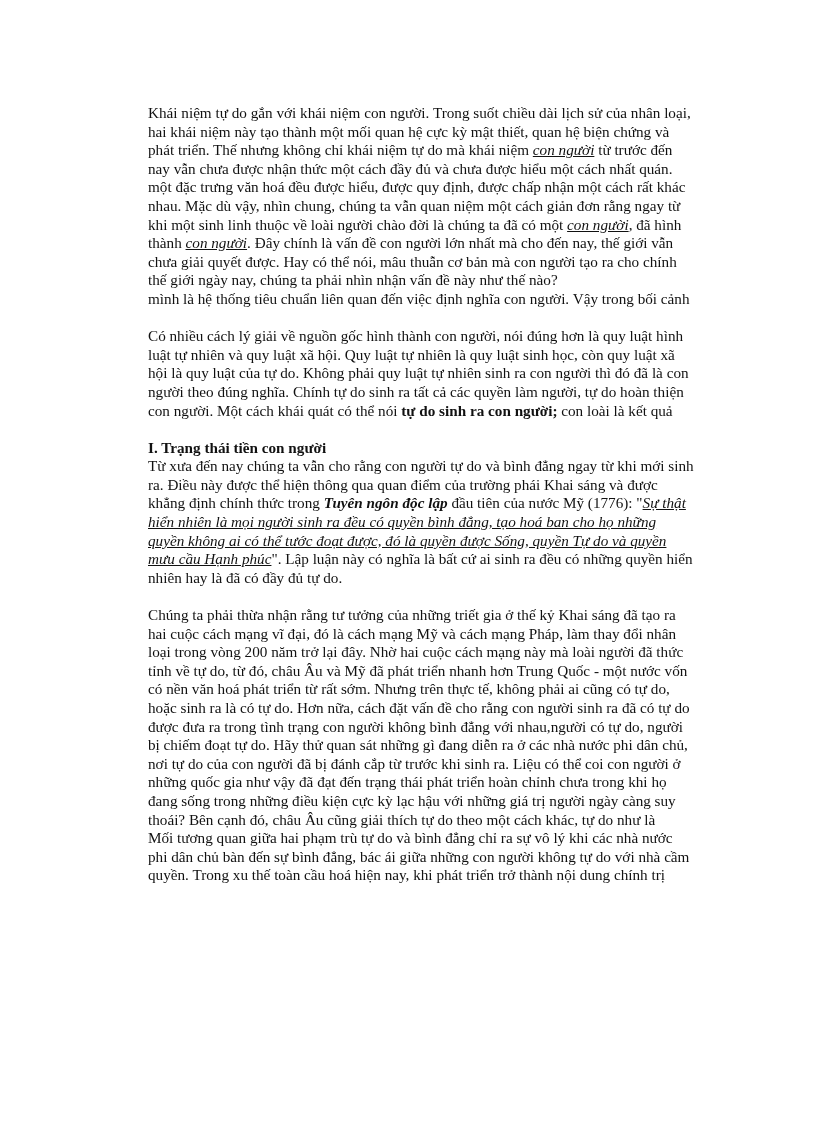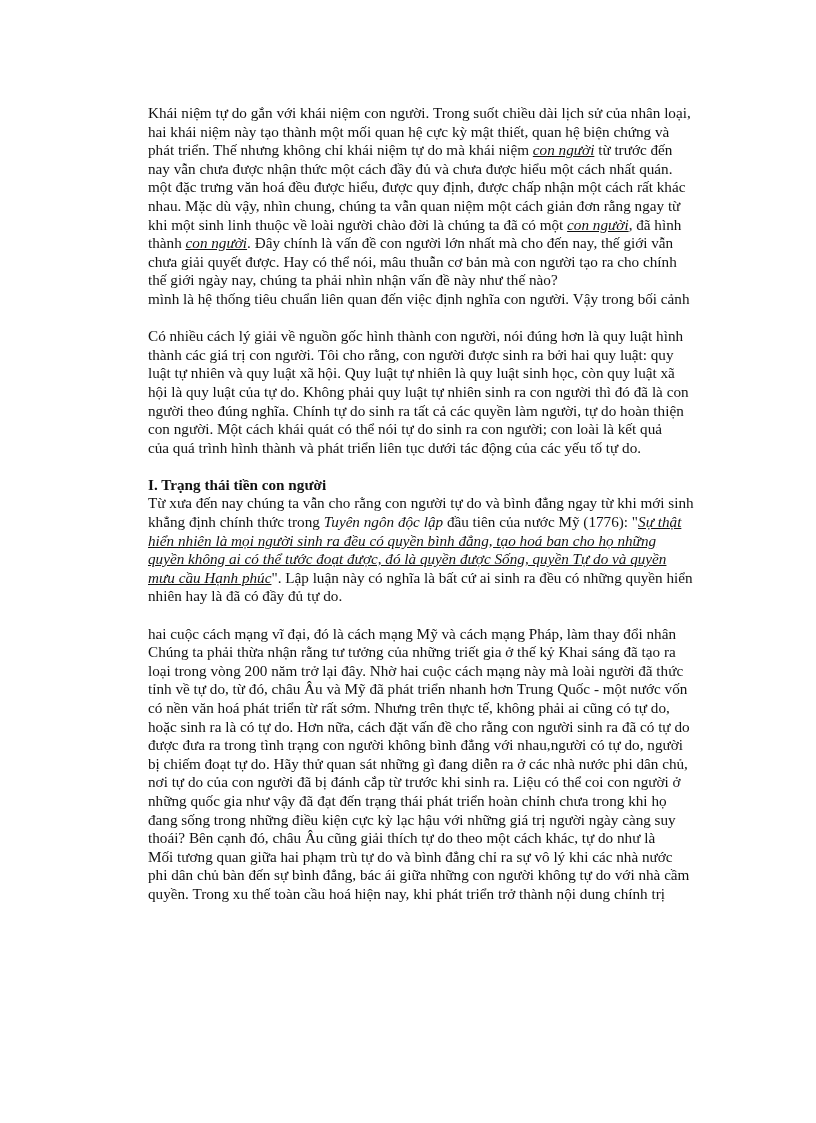--- a/index.html
+++ b/index.html
@@ -9,21 +9,21 @@
     }
     .content {
       position: absolute; left: 120px; top: 104px; width: 600px;
       font-family: "Liberation Serif", "DejaVu Serif", serif;
       font-size: 15.2px; color: #111111;
     }
     .line { height: 18.6px; line-height: 18.6px; white-space: nowrap; }
     .gap { height: 18.6px; }
     .heading { font-weight: bold; }
     i { font-style: italic; text-decoration: underline; }
-    b { font-weight: normal; text-align: right; }
+    b { font-weight: bold; text-align: right; }
   </style>
 </head>
 <body>
 
 <div class="page">
   <div class="content" id="content">
 
     <div class="paragraph">
         <div class="line"><span>Khái niệm tự do gắn với khái niệm con người. Trong suốt chiều dài lịch sử của nhân loại,</span></div>
         <div class="line"><span>hai khái niệm này tạo thành một mối quan hệ cực kỳ mật thiết, quan hệ biện chứng và</span></div>
@@ -34,43 +34,42 @@
         <div class="line"><span>khi một sinh linh thuộc về loài người chào đời là chúng ta đã có một </span><i>con người</i><span>, đã hình</span></div>
         <div class="line"><span>thành </span><i>con người</i><span>. Đây chính là vấn đề con người lớn nhất mà cho đến nay, thế giới vẫn</span></div>
         <div class="line"><span>chưa giải quyết được. Hay có thể nói, mâu thuẫn cơ bản mà con người tạo ra cho chính</span></div>
         <div class="line"><span>thế giới ngày nay, chúng ta phải nhìn nhận vấn đề này như thế nào?</span></div>
         <div class="line"><span>mình là hệ thống tiêu chuẩn liên quan đến việc định nghĩa con người. Vậy trong bối cảnh</span></div>
       </div>
     <div class="gap"></div>
 
     <div class="paragraph">
         <div class="line"><span>Có nhiều cách lý giải về nguồn gốc hình thành con người, nói đúng hơn là quy luật hình</span></div>
-        <div class="line"><span>thành các giá trị con người. Tôi cho rằng, con người được sinh ra bởi hai quy luật: quy</span></div>
         <div class="line"><span>luật tự nhiên và quy luật xã hội. Quy luật tự nhiên là quy luật sinh học, còn quy luật xã</span></div>
         <div class="line"><span>hội là quy luật của tự do. Không phải quy luật tự nhiên sinh ra con người thì đó đã là con</span></div>
         <div class="line"><span>người theo đúng nghĩa. Chính tự do sinh ra tất cả các quyền làm người, tự do hoàn thiện</span></div>
         <div class="line"><span>con người. Một cách khái quát có thể nói </span><b>tự do sinh ra con người;</b><span> con loài là kết quả</span></div>
-        <div class="line"><span>của quá trình hình thành và phát triển liên tục dưới tác động của các yếu tố tự do.</span></div>
       </div>
     <div class="gap"></div>
 
     <div class="line heading">I. Trạng thái tiền con người</div>
     <div class="paragraph">
         <div class="line"><span>Từ xưa đến nay chúng ta vẫn cho rằng con người tự do và bình đẳng ngay từ khi mới sinh</span></div>
+        <div class="line"><span>ra. Điều này được thể hiện thông qua quan điểm của trường phái Khai sáng và được</span></div>
         <div class="line"><span>khẳng định chính thức trong </span><b style="font-style: italic;">Tuyên ngôn độc lập</b><span> đầu tiên của nước Mỹ (1776): "</span><i>Sự thật</i></div>
         <div class="line"><i>hiển nhiên là mọi người sinh ra đều có quyền bình đẳng, tạo hoá ban cho họ những</i></div>
         <div class="line"><i>quyền không ai có thể tước đoạt được, đó là quyền được Sống, quyền Tự do và quyền</i></div>
         <div class="line"><i>mưu cầu Hạnh phúc</i><span>". Lập luận này có nghĩa là bất cứ ai sinh ra đều có những quyền hiển</span></div>
         <div class="line"><span>nhiên hay là đã có đầy đủ tự do.</span></div>
       </div>
     <div class="gap"></div>
 
     <div class="paragraph">
+        <div class="line"><span>Chúng ta phải thừa nhận rằng tư tưởng của những triết gia ở thế kỷ Khai sáng đã tạo ra</span></div>
         <div class="line"><span>hai cuộc cách mạng vĩ đại, đó là cách mạng Mỹ và cách mạng Pháp, làm thay đổi nhân</span></div>
-        <div class="line"><span>Chúng ta phải thừa nhận rằng tư tưởng của những triết gia ở thế kỷ Khai sáng đã tạo ra</span></div>
         <div class="line"><span>loại trong vòng 200 năm trở lại đây. Nhờ hai cuộc cách mạng này mà loài người đã thức</span></div>
         <div class="line"><span>tỉnh về tự do, từ đó, châu Âu và Mỹ đã phát triển nhanh hơn Trung Quốc - một nước vốn</span></div>
         <div class="line"><span>có nền văn hoá phát triển từ rất sớm. Nhưng trên thực tế, không phải ai cũng có tự do,</span></div>
         <div class="line"><span>hoặc sinh ra là có tự do. Hơn nữa, cách đặt vấn đề cho rằng con người sinh ra đã có tự do</span></div>
         <div class="line"><span>được đưa ra trong tình trạng con người không bình đẳng với nhau,người có tự do, người</span></div>
         <div class="line"><span>bị chiếm đoạt tự do. Hãy thử quan sát những gì đang diễn ra ở các nhà nước phi dân chủ,</span></div>
         <div class="line"><span>nơi tự do của con người đã bị đánh cắp từ trước khi sinh ra. Liệu có thể coi con người ở</span></div>
         <div class="line"><span>những quốc gia như vậy đã đạt đến trạng thái phát triển hoàn chỉnh chưa trong khi họ</span></div>
         <div class="line"><span>đang sống trong những điều kiện cực kỳ lạc hậu với những giá trị người ngày càng suy</span></div>
         <div class="line"><span>thoái? Bên cạnh đó, châu Âu cũng giải thích tự do theo một cách khác, tự do như là</span></div>

